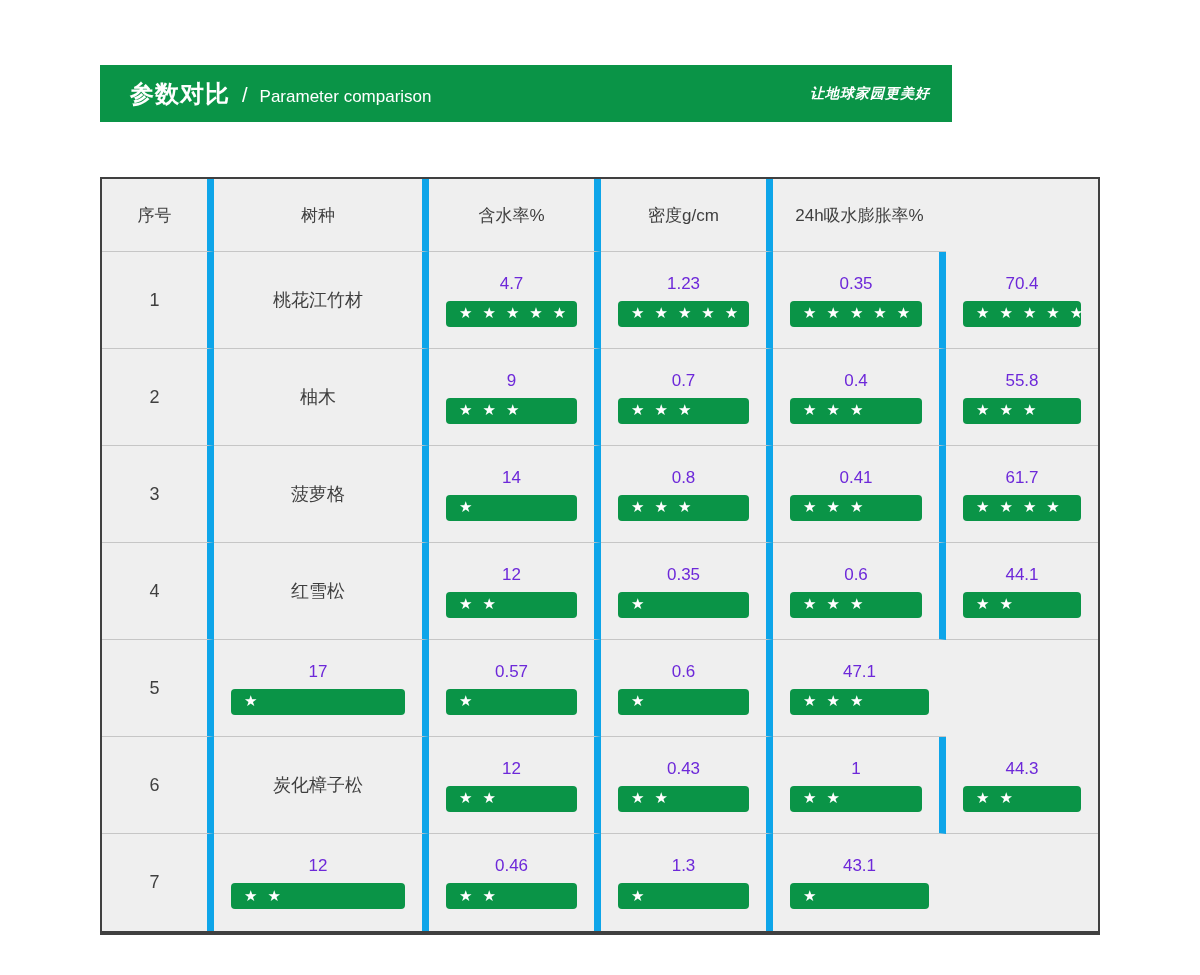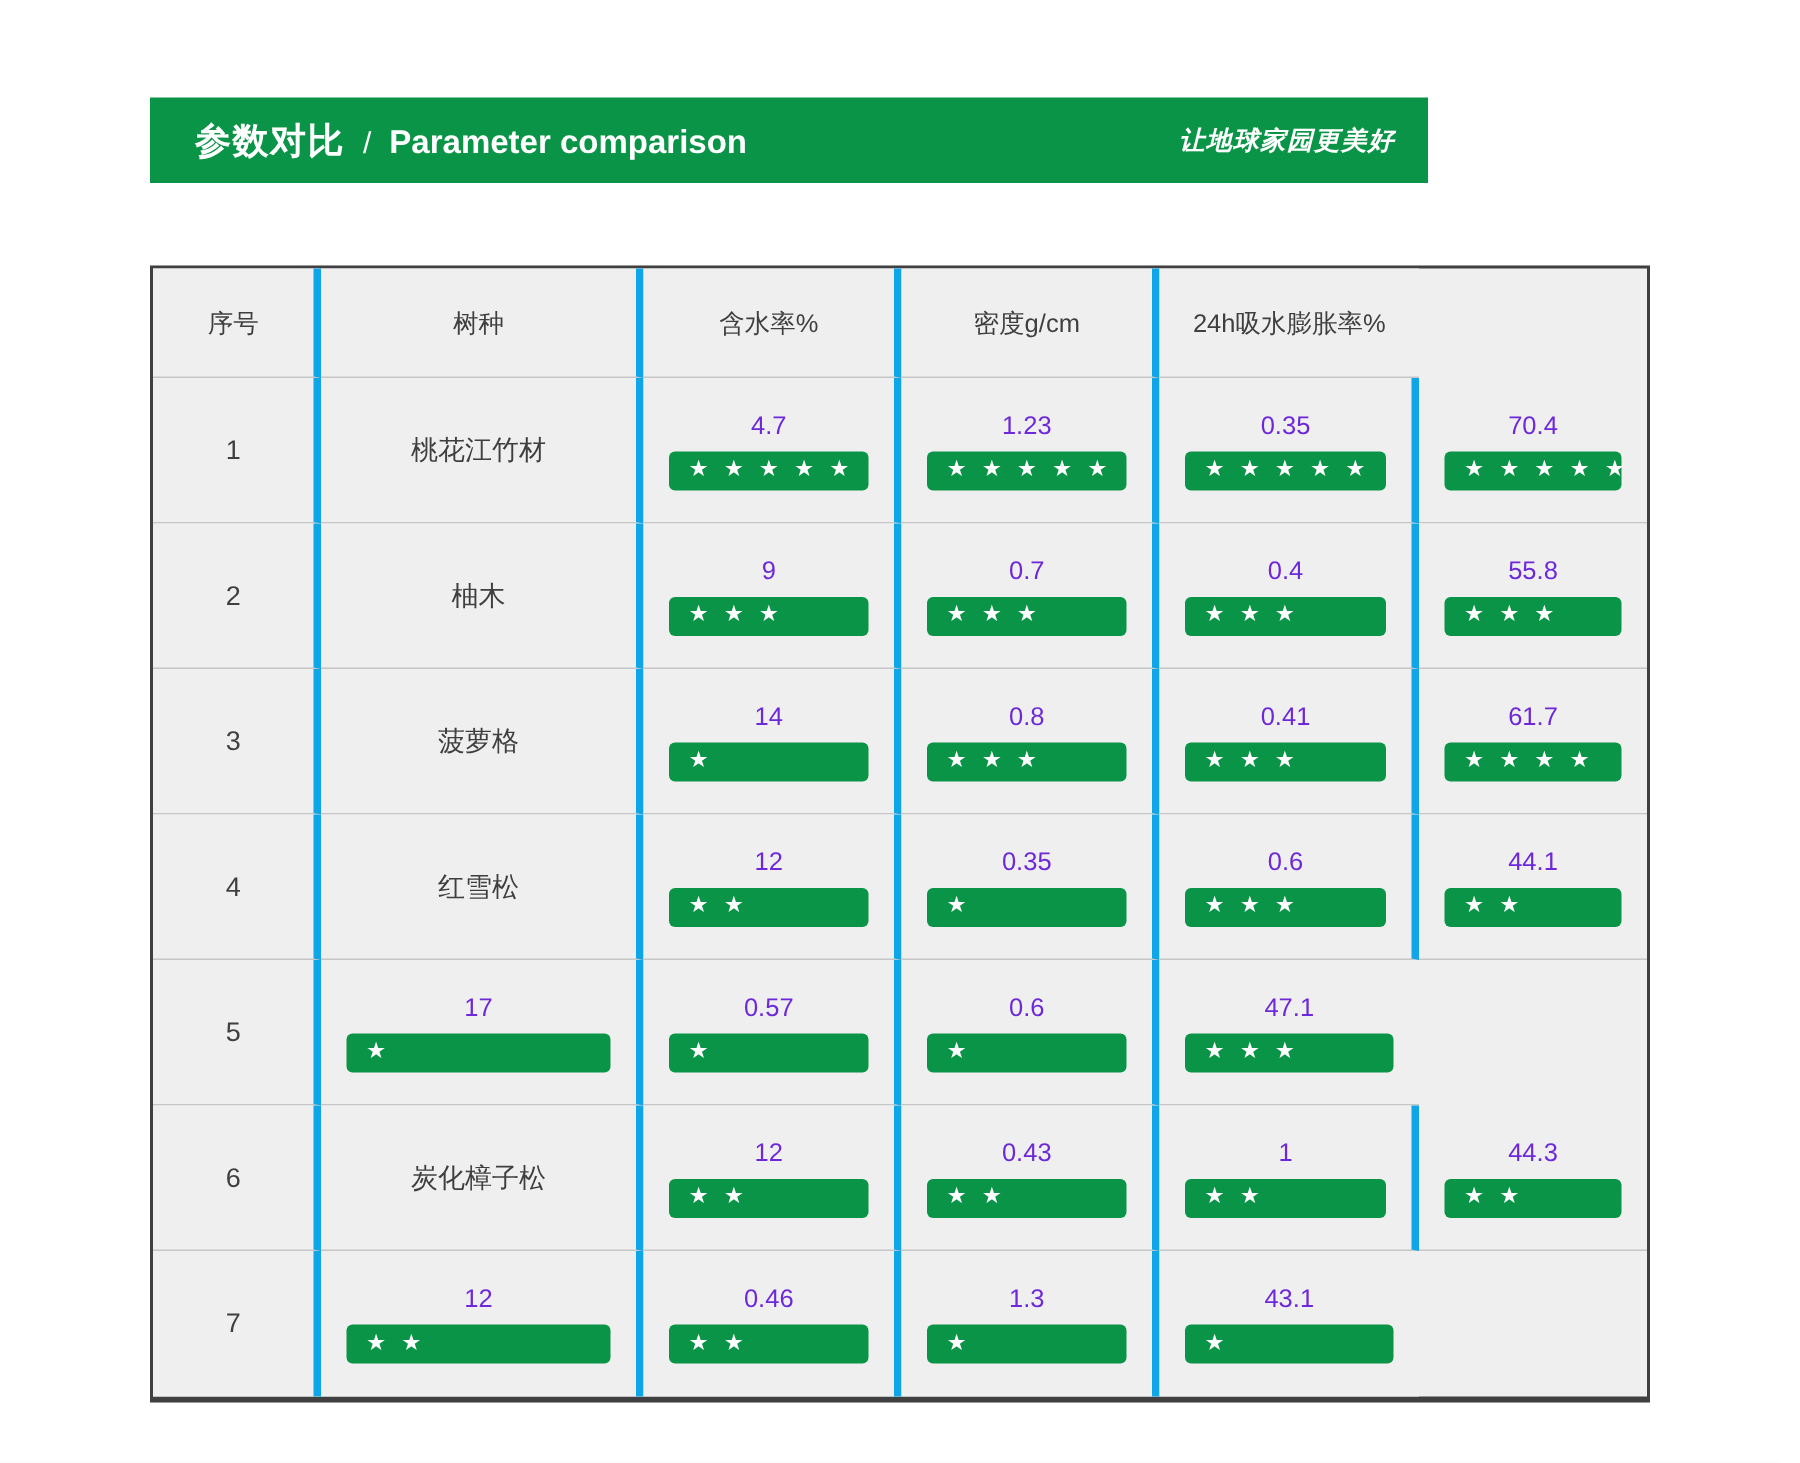--- a/index.html
+++ b/index.html
@@ -16,37 +16,37 @@
     position:absolute; left:100px; top:65px;
     width:852px; height:57px;
     background:var(--accent,#0a9447);
     color:#ffffff;
     display:flex; align-items:center; justify-content:space-between;
     padding:0 22px 0 30px;
   }
   .banner-left { display:flex; align-items:baseline; }
   .banner-title-zh { font-size:24px; font-weight:bold; letter-spacing:1px; }
   .banner-sep { font-size:20px; font-weight:normal; margin:0 12px; }
-  .banner-title-en { font-size:22px; font-weight:bold; }
-  .banner-slogan { font-size:17px; font-style:italic; font-weight:bold; letter-spacing:1px; }
+  .banner-title-en { font-size:17px; font-weight:normal; }
+  .banner-slogan { font-size:14px; font-style:italic; font-weight:bold; letter-spacing:1px; }
 
   
   .table-wrap {
     position:absolute; left:100px; top:177px;
     width:1000px;
     border:2px solid #404040;
     border-bottom-width:4px;
     background:#efefef;
   }
   .grid-row {
     display:grid;
     grid-template-columns:112px 215px 172px 172px 173px 152px;
   }
   .cell {
-    border-right:5px solid #0ea5e9;
+    border-right:7px solid #0ea5e9;
     border-bottom:1px solid #c6c6c6;
     display:flex; align-items:center; justify-content:center;
     color:#3f3f3f;
     background:#efefef;
   }
   .cell:last-child { border-right:none; }
   .grid-row:last-child .cell { border-bottom:none; }
   .head-row .cell { height:73px; font-size:17px; }
   .body-row .cell { height:97px; }
   .no-cell, .species-cell { font-size:18px; }

